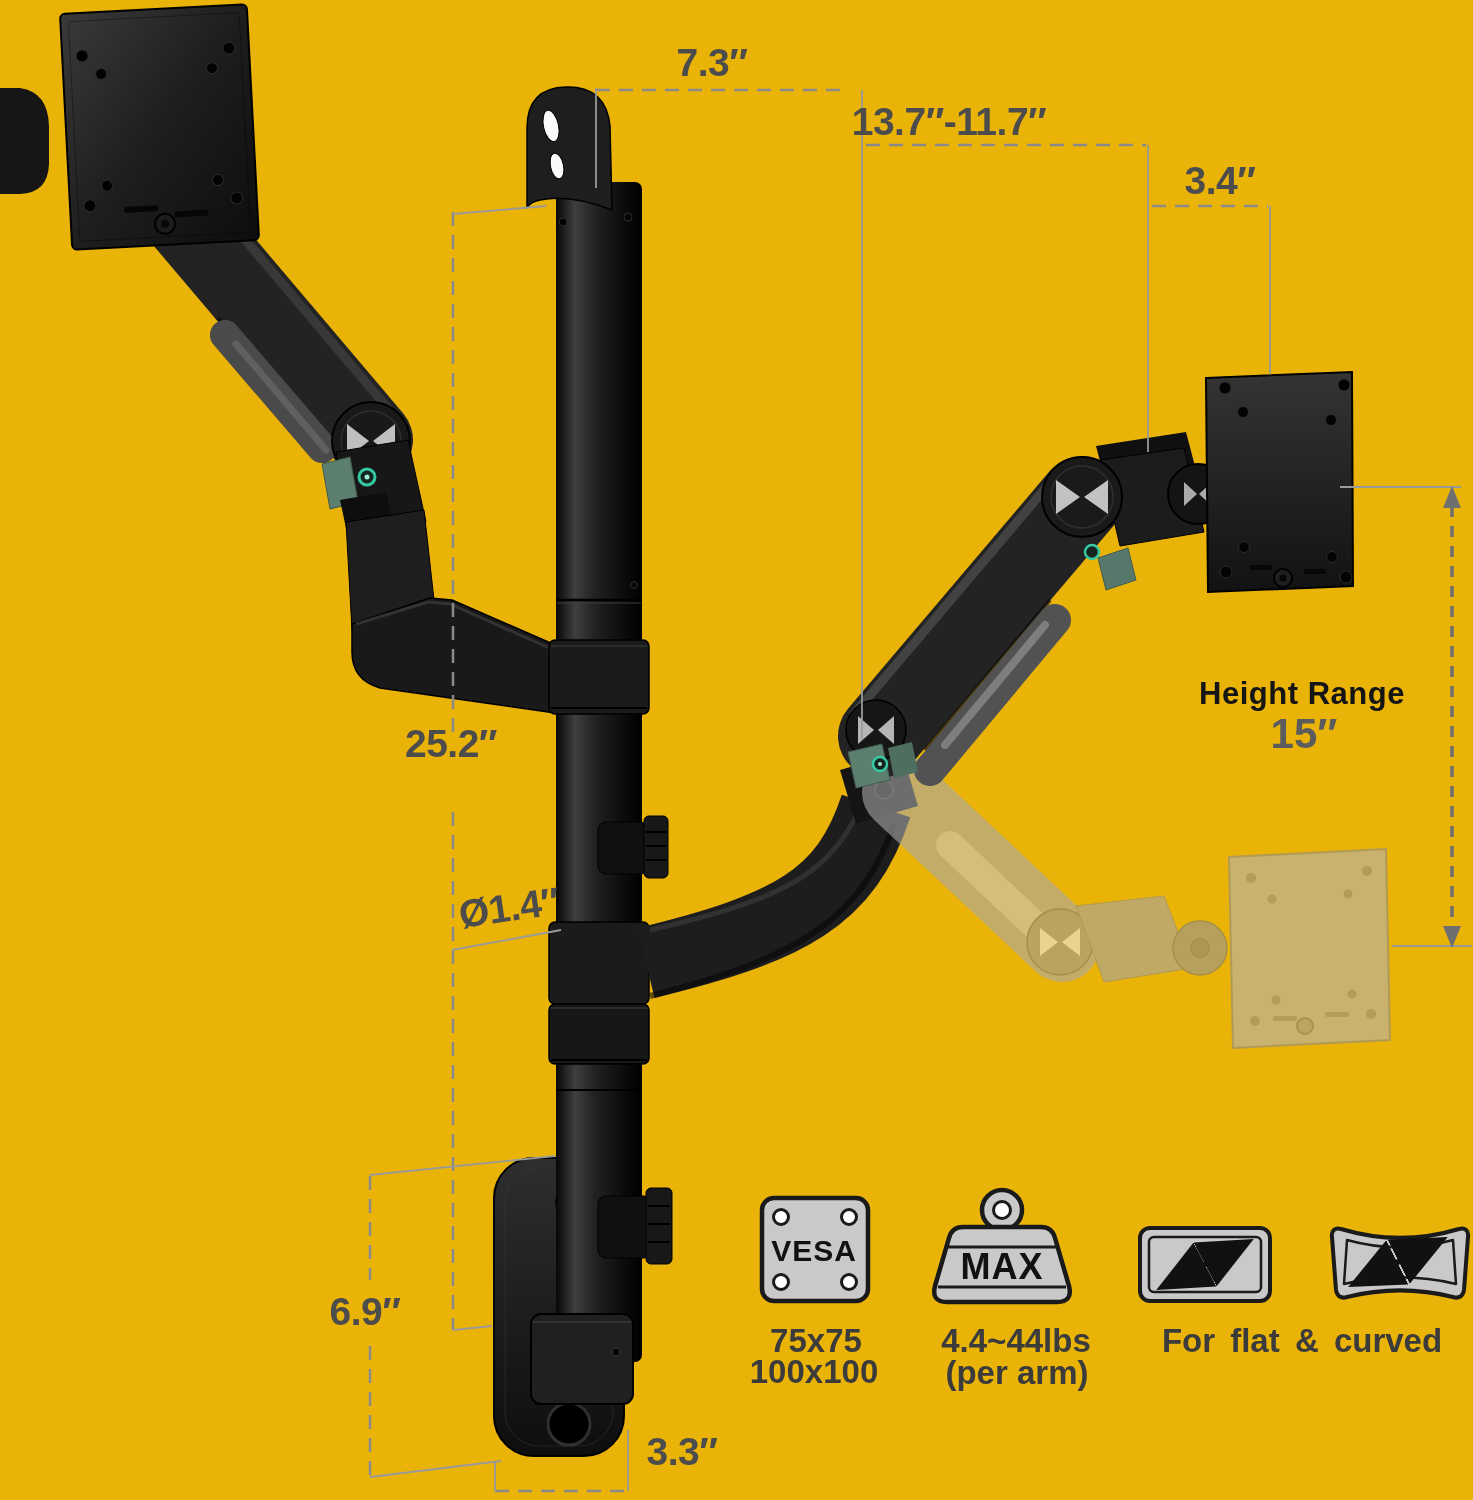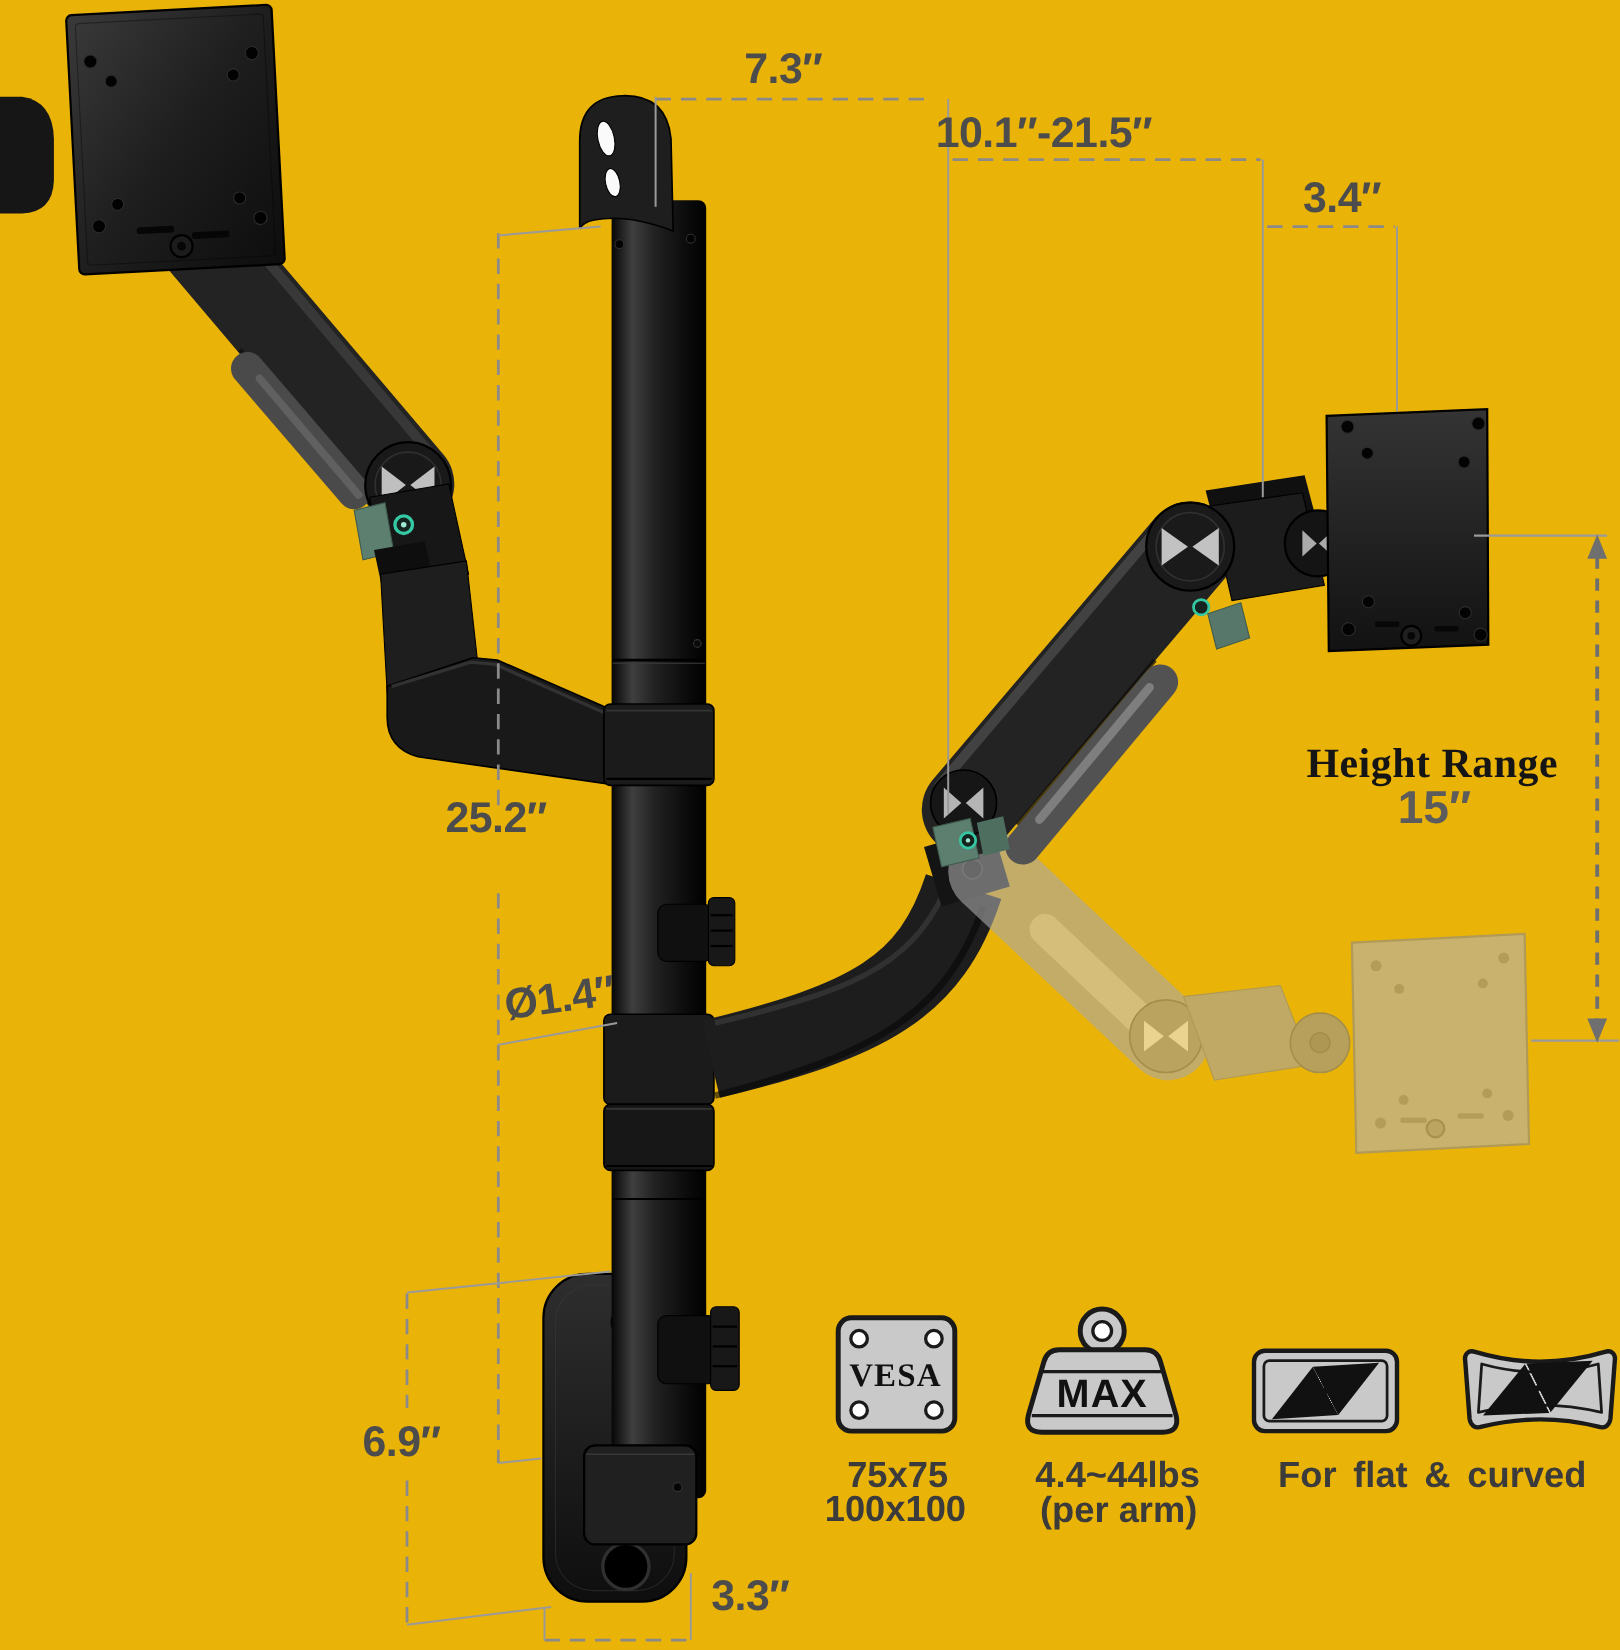--- a/index.html
+++ b/index.html
@@ -3,23 +3,23 @@
 <meta charset="utf-8">
 <style>
   html,body{margin:0;padding:0;background:#fff;}
   #canvas{position:relative;width:1473px;height:1500px;background:#eab308;overflow:hidden;
           font-family:"Liberation Sans",sans-serif;}
   #scene{position:absolute;left:0;top:0;}
   .lbl{position:absolute;transform:translate(-50%,-50%);white-space:nowrap;
        font-family:"Liberation Sans",sans-serif;font-weight:bold;}
   .dim{font-size:39px;color:#4c4c4c;letter-spacing:-0.5px;}
   .dim-rot{transform:translate(-50%,-50%) rotate(-8deg);}
-  .hr-title{font-size:38px;color:#151515;letter-spacing:0.5px;font-family:Liberation Serif, serif;}
+  .hr-title{font-size:31px;color:#151515;letter-spacing:0.5px;}
   .hr-value{font-size:42px;color:#5c5c5c;}
-  .icon-txt{font-size:30px;color:#111;letter-spacing:1px;font-family:Liberation Serif, serif;}
+  .icon-txt{font-size:30px;color:#111;letter-spacing:1px;}
   .icon-txt-sm{font-size:36px;color:#111;letter-spacing:1px;}
   .spec{font-size:33px;color:#3b3b3b;}
   .spec-wide{word-spacing:6px;}
 </style>
 </head>
 <body>
 
 <div id="canvas">
 
 <svg id="scene" width="1473" height="1500" viewBox="0 0 1473 1500">
@@ -287,21 +287,21 @@
     <path d="M1166,1285 L1244,1244" stroke="#111" stroke-width="5.5" fill="none" marker-start="url(#ahs)" marker-end="url(#ah)"></path>
   </g>
   <g>
     <path d="M1341,1229 C1381,1241 1419,1241 1459,1229 C1465,1227 1469,1231 1468,1237 L1464,1290 C1463,1296 1459,1299 1453,1297 C1417,1288 1383,1288 1347,1297 C1341,1299 1337,1296 1336,1290 L1332,1237 C1331,1231 1335,1227 1341,1229 Z" fill="#c9c9c9" stroke="#1a1a1a" stroke-width="4" stroke-linejoin="round"></path>
     <path d="M1347,1240 C1383,1250 1417,1250 1453,1240 L1456,1284 C1418,1275 1382,1275 1344,1284 Z" fill="none" stroke="#1a1a1a" stroke-width="2.5" stroke-linejoin="round"></path>
     <path d="M1358,1282 L1438,1242" stroke="#111" stroke-width="5.5" fill="none" marker-start="url(#ahs)" marker-end="url(#ah)"></path>
   </g>
 </svg>
 
 <div class="lbl dim" style="left:712px;top:63px">7.3″</div>
-<div class="lbl dim" style="left:949px;top:122px">10.1″-21.5″</div>
+<div class="lbl dim" style="left:949px;top:122px">13.7″-11.7″</div>
 <div class="lbl dim" style="left:1220px;top:181px">3.4″</div>
 <div class="lbl dim" style="left:451px;top:744px">25.2″</div>
 <div class="lbl dim dim-rot" style="left:509px;top:908px">Ø1.4″</div>
 <div class="lbl dim" style="left:365px;top:1312px">6.9″</div>
 <div class="lbl dim" style="left:682px;top:1452px">3.3″</div>
 
 <div class="lbl hr-title" style="left:1302px;top:694px">Height Range</div>
 <div class="lbl hr-value" style="left:1304px;top:734px">15″</div>
 
 <div class="lbl icon-txt" style="left:814px;top:1251px">VESA</div>

